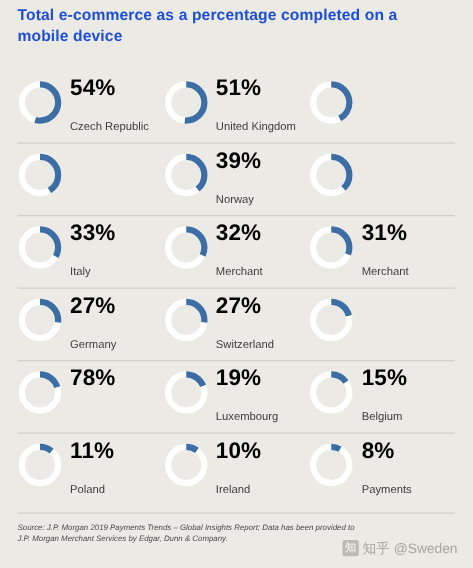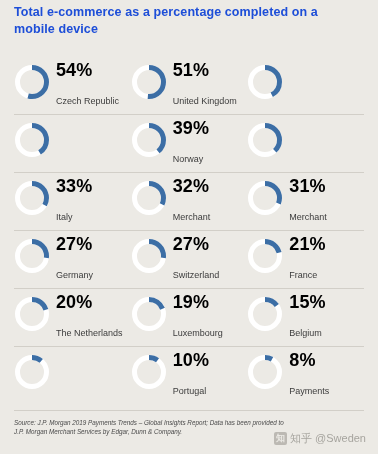--- a/index.html
+++ b/index.html
@@ -244,35 +244,30 @@
           <div class="country">Switzerland</div>
         </div>
       </div>
       <div class="cell">
         <div class="donut">
           <svg width="36" height="36" viewBox="0 0 36 36">
             <circle cx="18" cy="18" r="14.5" fill="none" stroke="#ffffff" stroke-width="5"></circle>
             <circle cx="18" cy="18" r="14.5" fill="none" stroke="#3c6ea5" stroke-width="5" stroke-dasharray="19.13 71.97" stroke-linecap="butt"></circle>
           </svg>
         </div>
-        <div class="labels">
-          <div class="pct">21%</div>
-          <div class="country">France</div>
-        </div>
       </div>
       <div class="cell">
         <div class="donut">
           <svg width="36" height="36" viewBox="0 0 36 36">
             <circle cx="18" cy="18" r="14.5" fill="none" stroke="#ffffff" stroke-width="5"></circle>
             <circle cx="18" cy="18" r="14.5" fill="none" stroke="#3c6ea5" stroke-width="5" stroke-dasharray="18.22 72.88" stroke-linecap="butt"></circle>
           </svg>
         </div>
         <div class="labels">
-          <div class="pct">20%</div>
-          <div class="country">The Netherlands</div>
+          <div class="pct">78%</div>
         </div>
       </div>
       <div class="cell">
         <div class="donut">
           <svg width="36" height="36" viewBox="0 0 36 36">
             <circle cx="18" cy="18" r="14.5" fill="none" stroke="#ffffff" stroke-width="5"></circle>
             <circle cx="18" cy="18" r="14.5" fill="none" stroke="#3c6ea5" stroke-width="5" stroke-dasharray="17.31 73.80" stroke-linecap="butt"></circle>
           </svg>
         </div>
         <div class="labels">
@@ -292,31 +287,35 @@
           <div class="country">Belgium</div>
         </div>
       </div>
       <div class="cell">
         <div class="donut">
           <svg width="36" height="36" viewBox="0 0 36 36">
             <circle cx="18" cy="18" r="14.5" fill="none" stroke="#ffffff" stroke-width="5"></circle>
             <circle cx="18" cy="18" r="14.5" fill="none" stroke="#3c6ea5" stroke-width="5" stroke-dasharray="10.02 81.08" stroke-linecap="butt"></circle>
           </svg>
         </div>
+        <div class="labels">
+          <div class="pct">11%</div>
+          <div class="country">Poland</div>
+        </div>
       </div>
       <div class="cell">
         <div class="donut">
           <svg width="36" height="36" viewBox="0 0 36 36">
             <circle cx="18" cy="18" r="14.5" fill="none" stroke="#ffffff" stroke-width="5"></circle>
             <circle cx="18" cy="18" r="14.5" fill="none" stroke="#3c6ea5" stroke-width="5" stroke-dasharray="9.11 82.00" stroke-linecap="butt"></circle>
           </svg>
         </div>
         <div class="labels">
           <div class="pct">10%</div>
-          <div class="country">Portugal</div>
+          <div class="country">Ireland</div>
         </div>
       </div>
       <div class="cell">
         <div class="donut">
           <svg width="36" height="36" viewBox="0 0 36 36">
             <circle cx="18" cy="18" r="14.5" fill="none" stroke="#ffffff" stroke-width="5"></circle>
             <circle cx="18" cy="18" r="14.5" fill="none" stroke="#3c6ea5" stroke-width="5" stroke-dasharray="7.29 83.82" stroke-linecap="butt"></circle>
           </svg>
         </div>
         <div class="labels">

